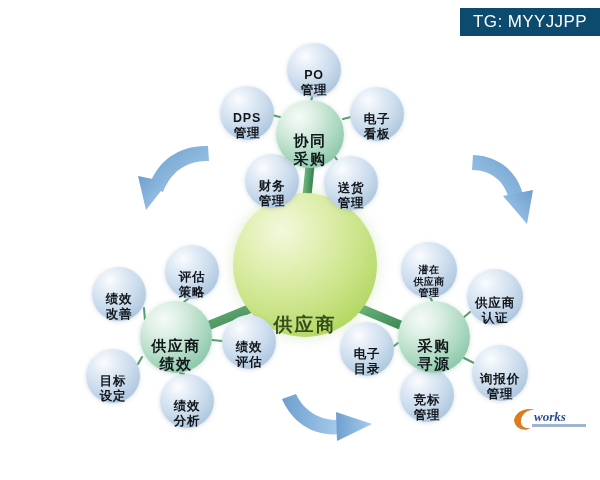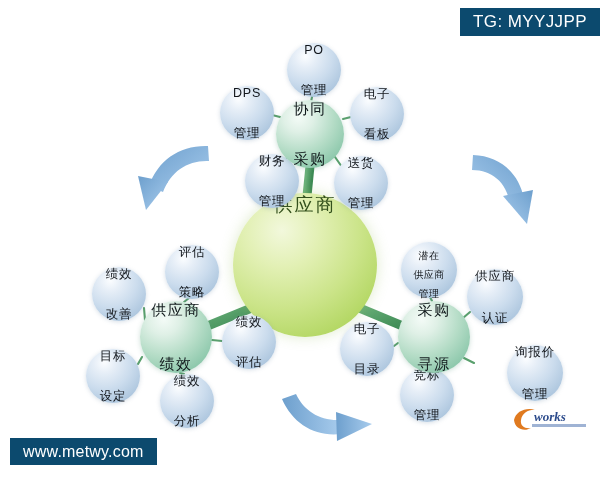--- a/index.html
+++ b/index.html
@@ -24,25 +24,25 @@
     width: 600px;
     height: 480px;
   }
   
   .node {
     position: absolute;
     border-radius: 50%;
     display: flex;
     flex-direction: column;
     align-items: center;
-    justify-content: space-between;
+    justify-content: flex-end;
     text-align: center;
     box-sizing: border-box;
     color: #15181c;
-    font-weight: normal;
+    font-weight: bold;
     letter-spacing: .5px;
     line-height: 1.08;
   }
   .center-node {
     background:
       radial-gradient(circle at 34% 26%, #f2f8dc 0%, #e2f0b4 26%, #cbe489 55%, #b5d866 78%, #a9ce5c 100%);
     color: #2e4a1a;
     box-shadow: 0 0 14px rgba(150,190,90,0.30);
   }
   .center-node .line {
@@ -70,21 +70,20 @@
   }
   .sat-node .line {
     font-size: 12.5px;
     letter-spacing: .8px;
     line-height: 1.15;
   }
   .sat-node.small .line {
     font-size: 10px;
     letter-spacing: .4px;
     line-height: 1.12;
-    margin-top: 8px;
   }
   
   .watermark-bar {
     position: absolute;
     background: #0c4a6e;
     color: #ffffff;
     display: flex;
     align-items: center;
     font-weight: normal;
   }
@@ -194,21 +193,21 @@
         <div class="line">管理</div>
       </div>
       <div class="node sat-node" style="left: 350px; top: 87px; width: 54px; height: 54px;">
         <div class="line">电子</div>
         <div class="line">看板</div>
       </div>
       <div class="node sat-node" style="left: 245px; top: 154px; width: 54px; height: 54px;">
         <div class="line">财务</div>
         <div class="line">管理</div>
       </div>
-      <div class="node sat-node" style="left: 334px; top: 156px; width: 54px; height: 54px;">
+      <div class="node sat-node" style="left: 324px; top: 156px; width: 54px; height: 54px;">
         <div class="line">送货</div>
         <div class="line">管理</div>
       </div>
       <div class="node hub-node" style="left: 276px; top: 100px; width: 68px; height: 68px;">
         <div class="line">协同</div>
         <div class="line">采购</div>
       </div>
       <div class="node sat-node" style="left: 165px; top: 245px; width: 54px; height: 54px;">
         <div class="line">评估</div>
         <div class="line">策略</div>
@@ -235,41 +234,40 @@
       </div>
       <div class="node sat-node small" style="left: 401px; top: 242px; width: 56px; height: 56px;">
         <div class="line">潜在</div>
         <div class="line">供应商</div>
         <div class="line">管理</div>
       </div>
       <div class="node sat-node" style="left: 467px; top: 269px; width: 56px; height: 56px;">
         <div class="line">供应商</div>
         <div class="line">认证</div>
       </div>
-      <div class="node sat-node" style="left: 472px; top: 345px; width: 56px; height: 56px; margin-left: 35px;">
+      <div class="node sat-node" style="left: 472px; top: 345px; width: 56px; height: 56px;">
         <div class="line">询报价</div>
         <div class="line">管理</div>
       </div>
       <div class="node sat-node" style="left: 400px; top: 368px; width: 54px; height: 54px;">
         <div class="line">竞标</div>
         <div class="line">管理</div>
       </div>
       <div class="node sat-node" style="left: 340px; top: 322px; width: 54px; height: 54px;">
         <div class="line">电子</div>
         <div class="line">目录</div>
       </div>
       <div class="node hub-node" style="left: 398px; top: 301px; width: 72px; height: 72px;">
         <div class="line">采购</div>
         <div class="line">寻源</div>
       </div>
     </div>
 
   <div class="watermark-bar" id="tg-badge">TG: MYYJJPP</div>
 
-  <div class="watermark-bar" id="site-badge">www.metwy.com</div>
 
   <svg id="eworks-logo" viewBox="0 0 76 30">
     <path d="M2,16 C4,7 14,3 24,6 C17,5 10,9 9,16 C8,22 13,25 19,24 C12,28 3,25 2,16 Z" fill="#e07a1f"></path>
     <text x="22" y="17" font-family="Liberation Serif, serif" font-size="13" font-style="italic" font-weight="bold" fill="#2b4a8b">works</text>
     <rect x="20" y="20" width="54" height="3" fill="#9fb3d4"></rect>
   </svg>
 
 </div>
 
 </body></html>

